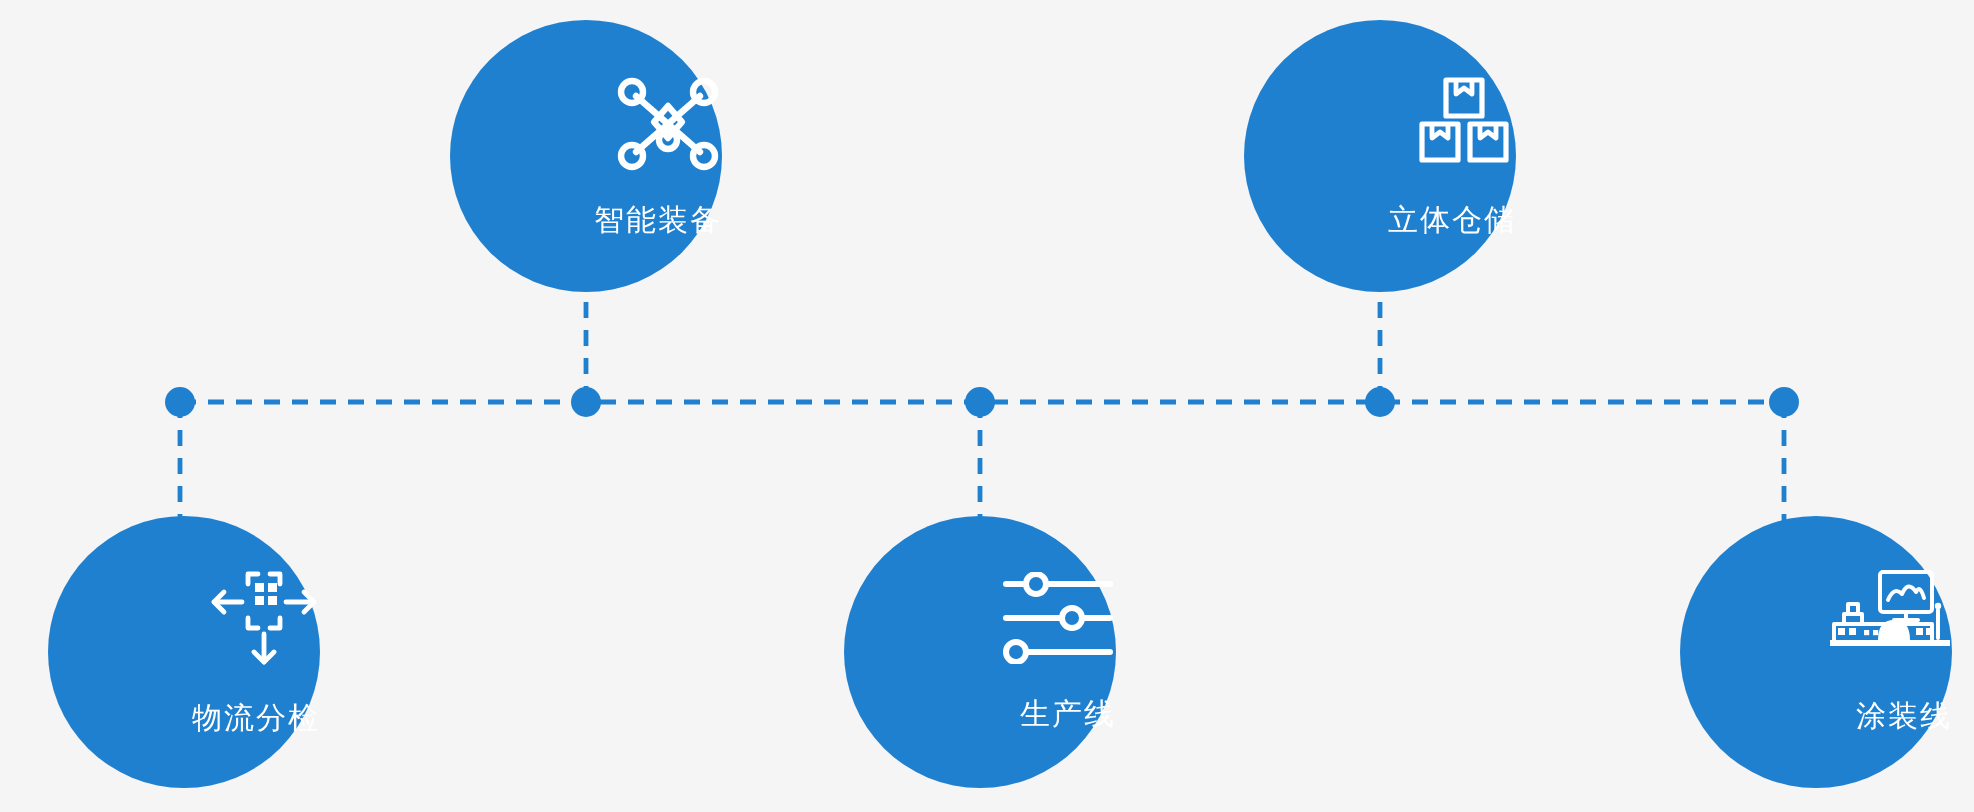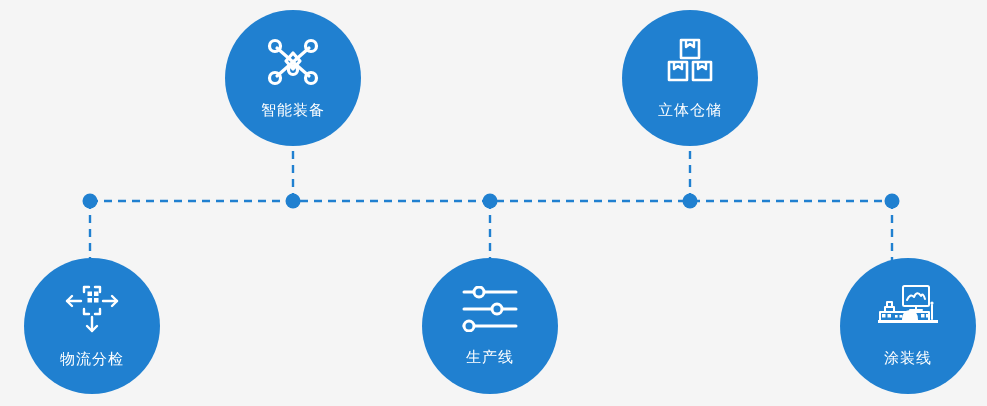--- a/index.html
+++ b/index.html
@@ -42,21 +42,21 @@
     height: 406px;
   }
 
   
   .node {
     position: absolute;
     border-radius: 50%;
     background: #2080d0;
     display: flex;
     flex-direction: column;
-    align-items: center;
+    align-items: flex-end;
     justify-content: center;
     box-sizing: border-box;
   }
   .node .glyph {
     display: block;
     line-height: 0;
   }
   .node .node-label {
     color: #ffffff;
     font-size: 15px;

